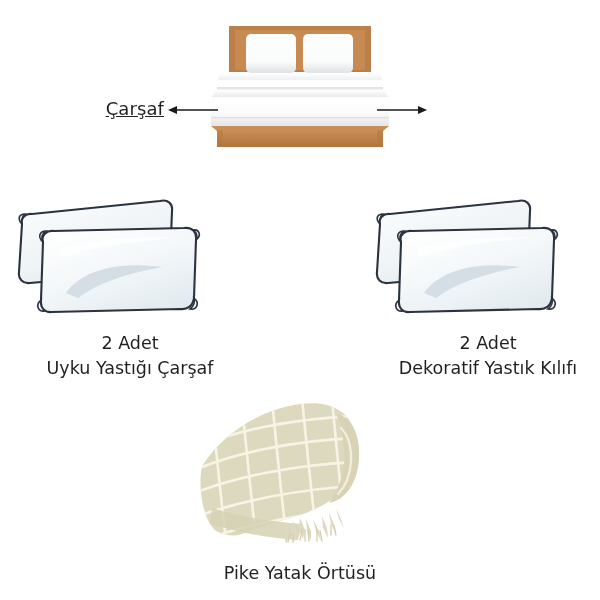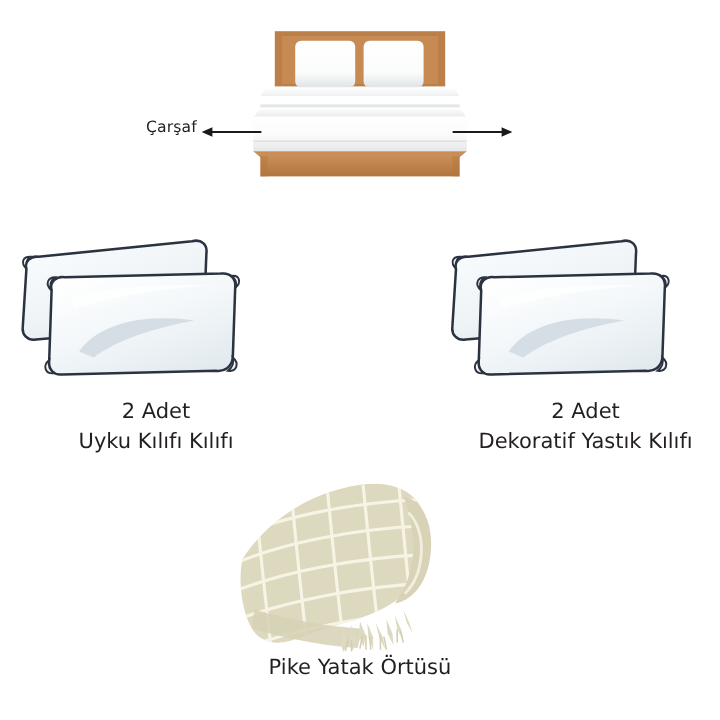--- a/index.html
+++ b/index.html
@@ -29,25 +29,26 @@
     width: 600px; height: 175px;
   }
   #bed-illustration {
     position: absolute;
     left: 195px; top: 18px;
     width: 210px; height: 130px;
   }
 
   .label-text {
     position: absolute;
-    font-size: 13px;
+    font-size: 18px;
     letter-spacing: 0.1px;
     color: #231f20;
     white-space: nowrap;
     line-height: 1;
+    text-decoration: underline;
   }
   #label-carsaf {
     right: 436px;
     top: 100px;
     text-align: right;
   }
   #label-nevresim {
     left: 428px;
     top: 100px;
     text-align: left;
@@ -85,20 +86,21 @@
     position: absolute;
     left: 150px; top: 388px;
     width: 300px; height: 200px;
   }
   #blanket-art {
     position: relative;
     margin: 0 auto;
     width: 230px; height: 155px;
   }
   #blanket-caption {
+    margin-top: 16px;
     text-align: center;
     font-size: 17.5px;
     color: #231f20;
     white-space: nowrap;
   }
 </style>
 </head>
 <body>
 
 <div id="canvas">
@@ -196,21 +198,21 @@
       <path d="M186 52 C192 47 189 41 183 42 C187 45 188 48 186 52 Z" fill="url(#gPillowFrontL)" stroke="#2b3340" stroke-width="1.6"></path>
       <path d="M31 112 C25 117 28 124 35 123 C31 120 30 116 31 112 Z" fill="url(#gPillowFrontL)" stroke="#2b3340" stroke-width="1.6"></path>
       <path d="M184 110 C190 115 187 122 180 121 C184 118 185 114 184 110 Z" fill="url(#gPillowFrontL)" stroke="#2b3340" stroke-width="1.6"></path>
 
       <path d="M56 105 C72 82 108 73 152 79 C118 85 86 96 68 110 Z" fill="#cfd9e0" opacity="0.85"></path>
       <path d="M48 62 C70 52 120 48 166 50 C122 53 76 60 52 70 Z" fill="#ffffff" opacity="0.7"></path>
     </svg>
 
     <div class="caption">
       <span class="cap-line">2 Adet</span>
-      <span class="cap-line">Uyku Kılıfı Kılıfı</span>
+      <span class="cap-line">Uyku Yastığı Çarşaf</span>
     </div>
   </div>
 
   <div class="pillow-group" id="pillow-group-right">
 
     <svg class="pillow-art" viewBox="0 0 200 135" width="200" height="135">
       <defs>
         <linearGradient id="gPillowBackR" x1="0.1" y1="0" x2="0.7" y2="1">
           <stop offset="0%" stop-color="#fbfdfe"></stop>
           <stop offset="60%" stop-color="#eef3f6"></stop>

